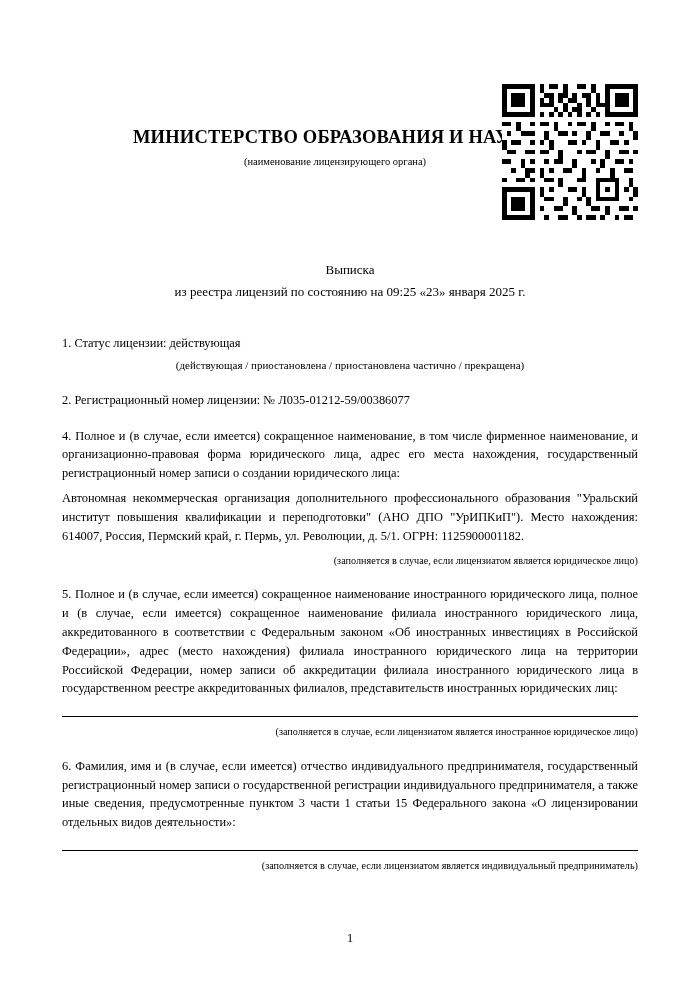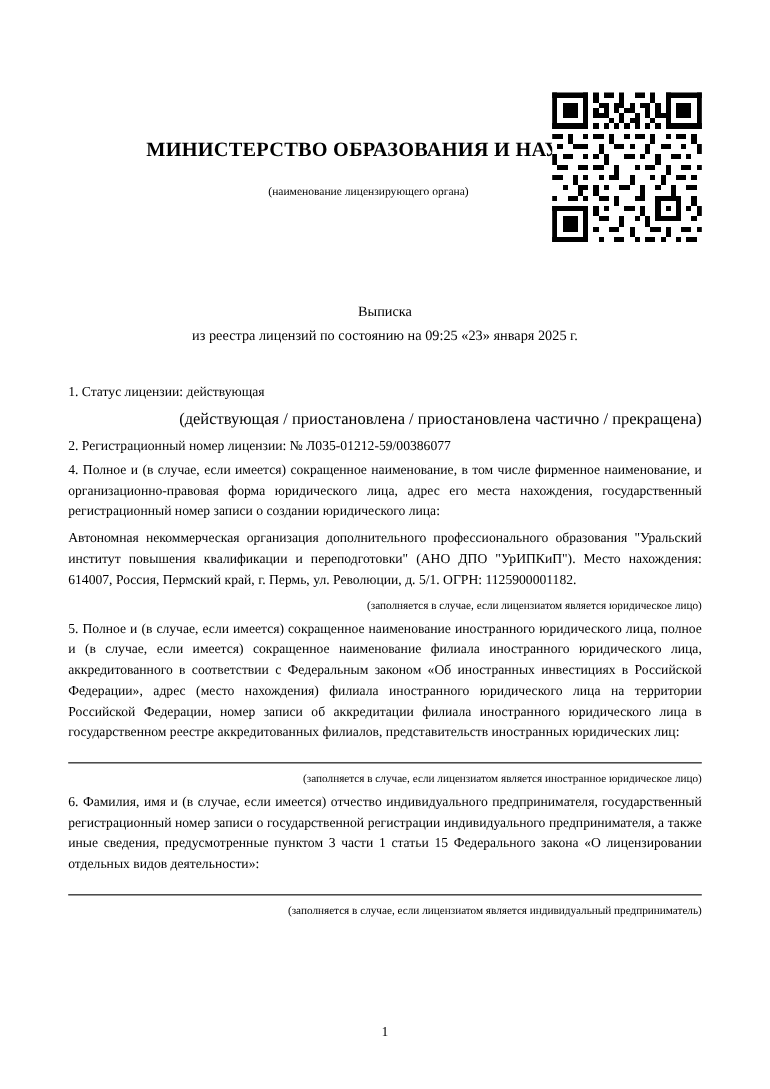--- a/index.html
+++ b/index.html
@@ -40,43 +40,43 @@
     padding-right: 30px;
   }
   .header .ministry-line {
     font-weight: bold;
     font-size: 18.5px;
     line-height: 1.28;
     letter-spacing: 0.2px;
   }
   .header .caption {
     font-size: 10.5px;
-    margin-top: 19px;
+    margin-top: 6px;
   }
 
   
   .doc-title {
     margin-top: 92px;
     text-align: center;
     font-size: 13px;
     line-height: 1.75;
   }
 
   
   .body {
     margin-top: 30px;
     font-size: 12.4px;
     line-height: 1.52;
   }
-  .item { margin-top: 3px; }
+  .item { margin-top: 17px; }
   .item:first-child { margin-top: 0; }
   .justify { text-align: justify; text-align-last: left; }
   .center-note {
-    text-align: right;
-    font-size: 15px;
+    text-align: center;
+    font-size: 11px;
     margin-top: 4px;
   }
   .sub-note {
     text-align: right;
     font-size: 10.2px;
     margin-top: 7px;
   }
   .fill-line {
     border: none;
     border-top: 1.4px solid #000;

